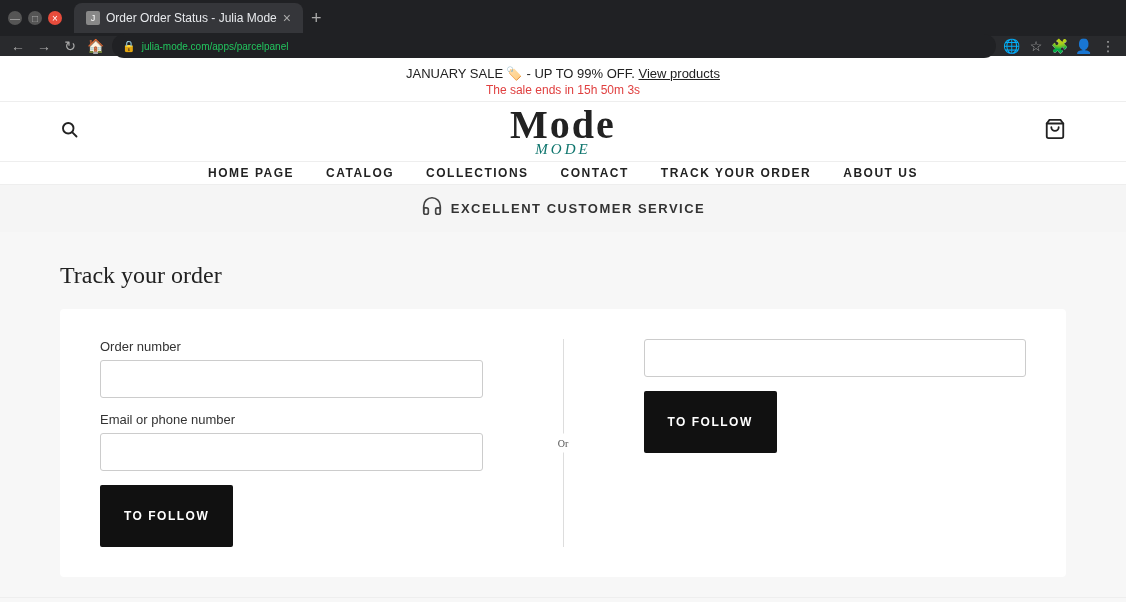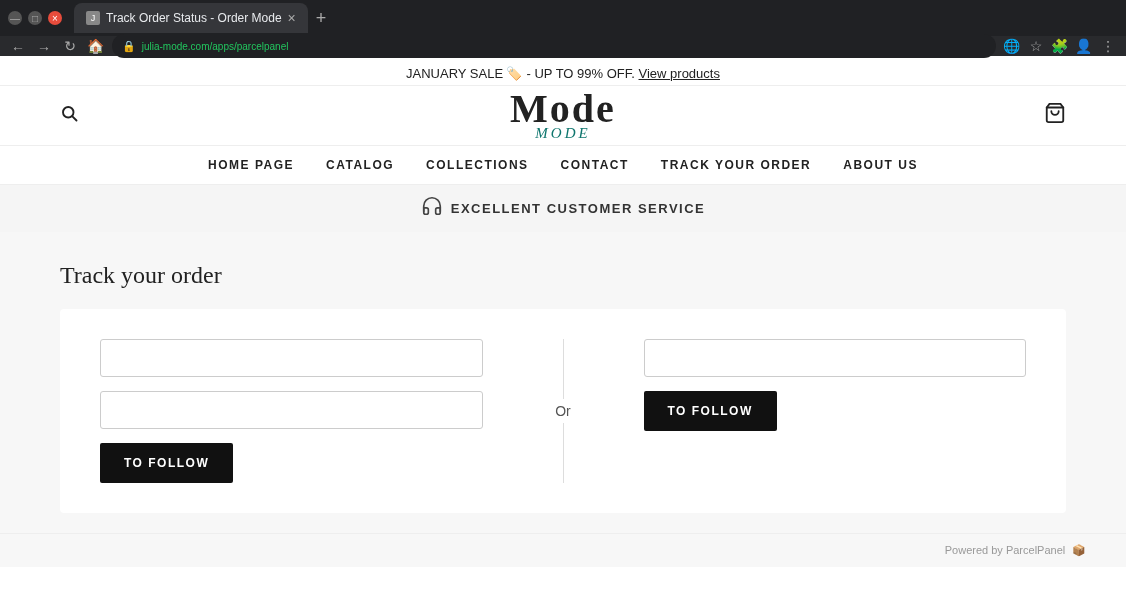--- a/index.html
+++ b/index.html
@@ -160,21 +160,21 @@
       font-size: 20px;
       cursor: pointer;
       color: #222;
     }
 
     
     .site-nav {
       display: flex;
       justify-content: center;
       gap: 32px;
-      padding: 12px 0;
+      padding: 4px 0;
       border-top: 1px solid #eee;
       border-bottom: 1px solid #eee;
     }
     .nav-item {
       font-size: 12px;
       font-weight: 600;
       letter-spacing: 1.5px;
       text-transform: uppercase;
       color: #222;
       text-decoration: none;
@@ -238,22 +238,23 @@
       margin: 0 40px;
       position: relative;
     }
     .divider-or {
       position: absolute;
       top: 50%;
       left: 50%;
       transform: translate(-50%, -50%);
       background: #fff;
       padding: 4px 8px;
-      font-size: 14px;
+      font-size: 10px;
       color: #555;
+      font-family: Liberation Serif, serif;
     }
     .right-section {
       flex: 1;
       padding-left: 40px;
     }
 
     .form-label {
       font-size: 13px;
       color: #333;
       margin-bottom: 6px;
@@ -268,21 +269,21 @@
       font-size: 14px;
       color: #333;
       outline: none;
       margin-bottom: 14px;
     }
 
     .follow-btn {
       background: #111;
       color: #fff;
       border: none;
-      padding: 13px 24px;
+      padding: 24px 24px;
       font-size: 12px;
       font-weight: 700;
       letter-spacing: 1.5px;
       text-transform: uppercase;
       cursor: pointer;
       border-radius: 2px;
     }
 
     
     .site-footer-bottom {
@@ -307,21 +308,21 @@
         <span style="color:#aaa;font-size:10px;">□</span>
       </div>
       <div class="win-btn" style="background:#e74c3c;">
         <span style="color:#fff;font-size:10px;">×</span>
       </div>
     </div>
     <div class="tab-item">
       <div class="tab-favicon">
         <span style="font-size:9px;color:#fff;">J</span>
       </div>
-      <span>Track Order Status - Order Mode</span>
+      <span>Order Order Status - Julia Mode</span>
       <span class="tab-close">×</span>
     </div>
     <span class="tab-new">+</span>
   </div>
   <div class="browser-nav-bar">
     <div class="nav-btn">←</div>
     <div class="nav-btn">→</div>
     <div class="nav-btn">↻</div>
     <div class="nav-btn">🏠</div>
     <div class="address-bar">
@@ -338,20 +339,24 @@
   </div>
 </div>
 
 <div class="site-wrapper">
 
   <div class="announcement-bar">
     <div class="announcement-main">
       <span>JANUARY SALE 🏷️ - UP TO 99% OFF.</span>
       <a>View products</a>
     </div>
+    <div class="announcement-timer">
+      <span>The sale ends in</span>
+      <span>15h 50m 3s</span>
+    </div>
   </div>
 
   <div class="site-header">
     <div class="header-search">
       <svg width="18" height="18" viewBox="0 0 24 24" fill="none" stroke="#222" stroke-width="2.5" stroke-linecap="round">
         <circle cx="11" cy="11" r="7"></circle>
           <line x1="16.5" y1="16.5" x2="22" y2="22"></line>
       </svg>
     </div>
     <div class="logo-area">
@@ -387,22 +392,24 @@
     </span>
     <span class="service-text">EXCELLENT CUSTOMER SERVICE</span>
   </div>
 
   <div class="main-content">
     <h1 class="page-title">Track your order</h1>
 
     <div class="track-card">
 
       <div class="left-section">
+        <label class="form-label">Order number</label>
         <input class="form-input" type="text" placeholder="" style="">
 
+        <label class="form-label">Email or phone number</label>
         <input class="form-input" type="text" placeholder="" style="">
 
         <button class="follow-btn">TO FOLLOW</button>
       </div>
 
       <div class="divider-vertical">
         <span class="divider-or">Or</span>
       </div>
 
       <div class="right-section">

